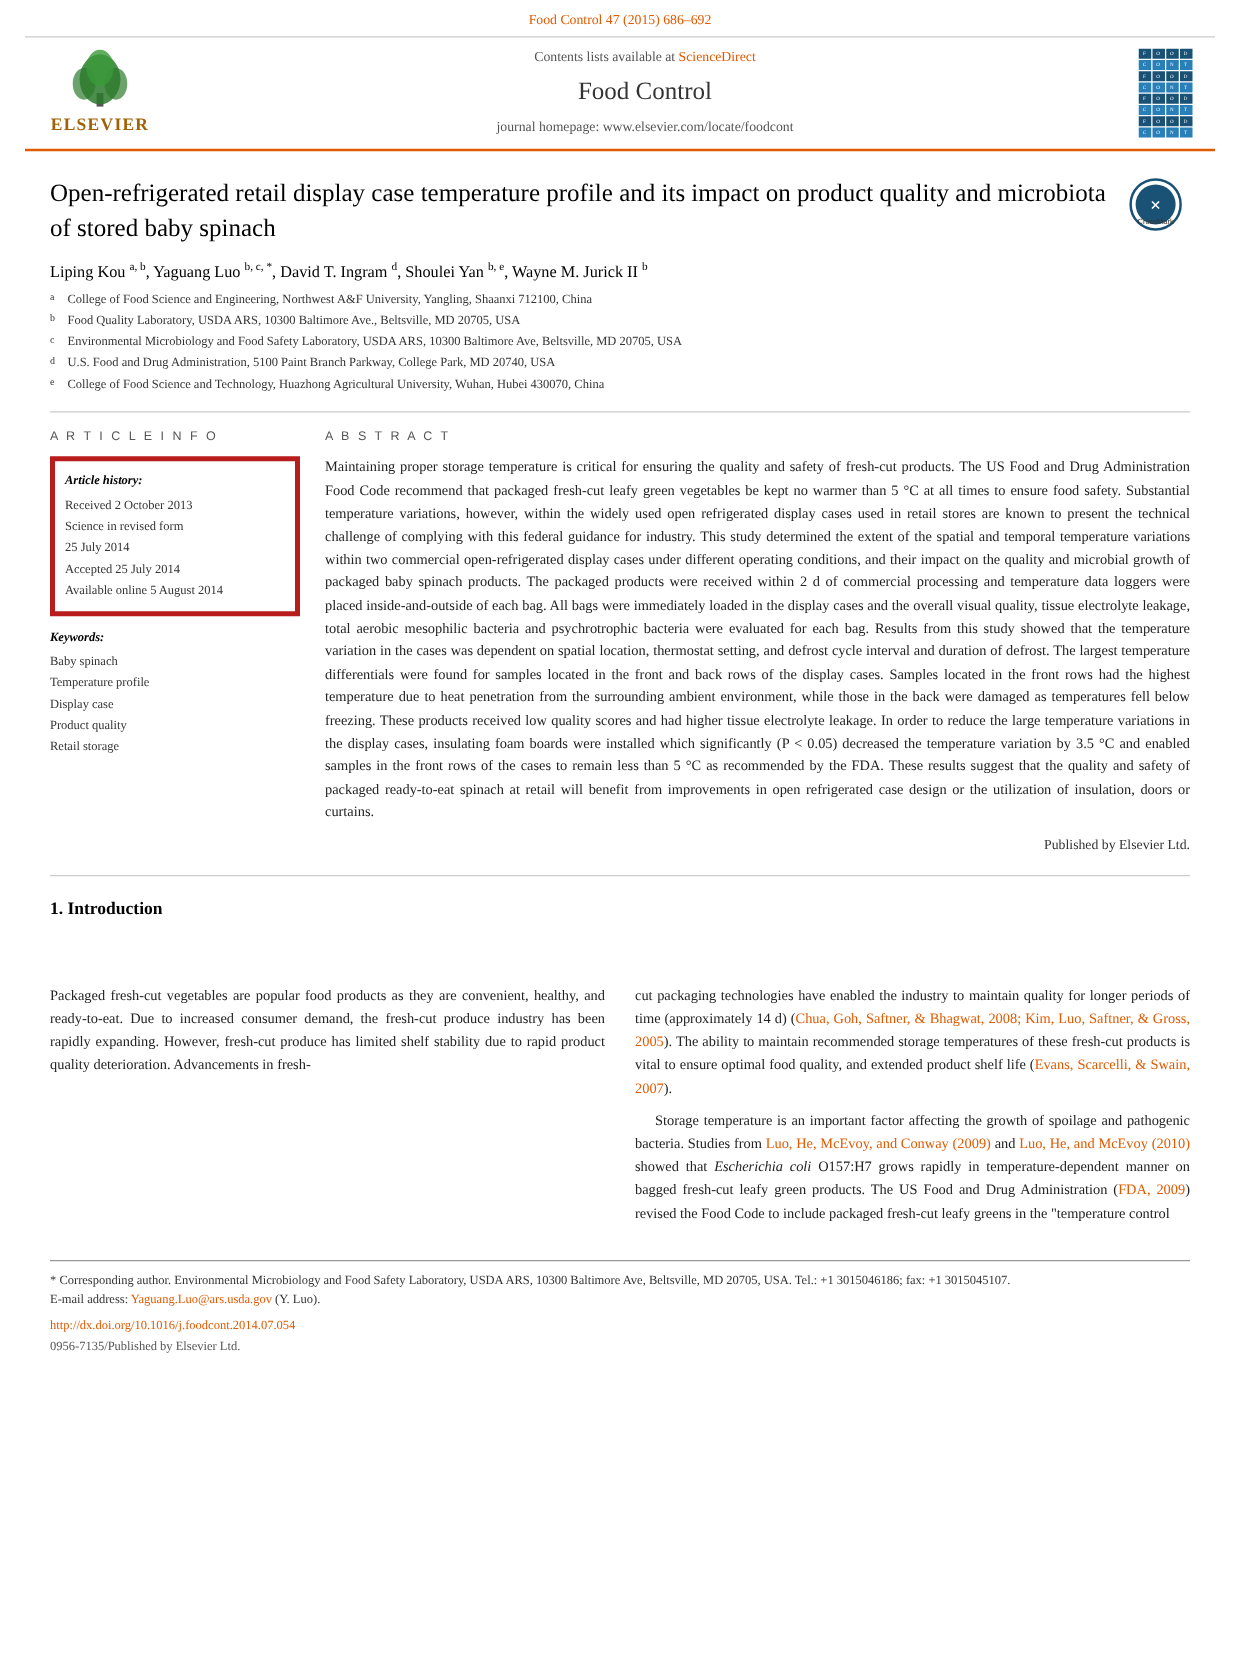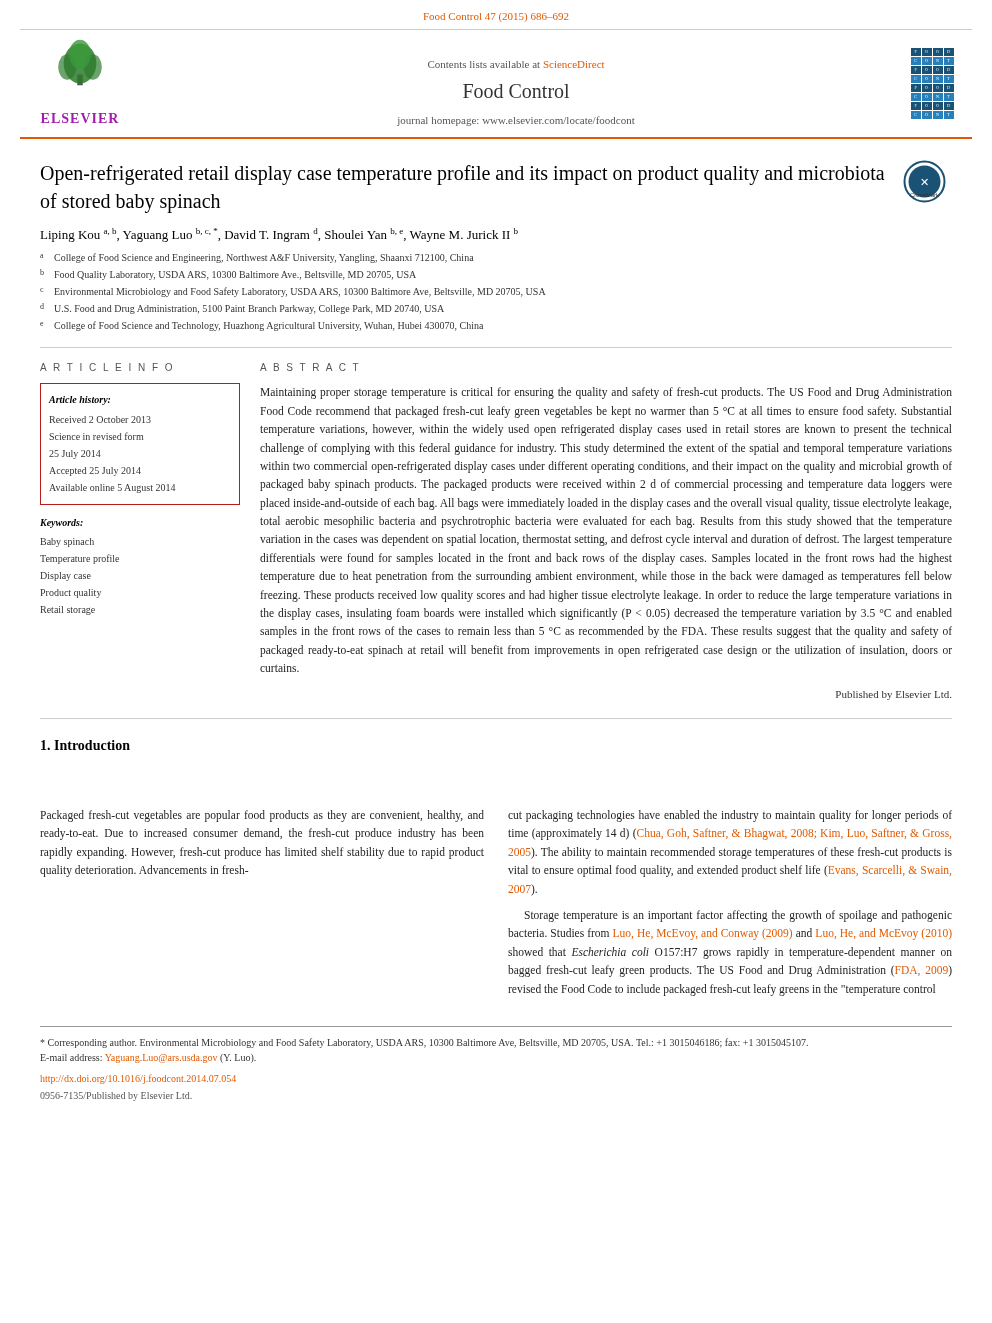--- a/index.html
+++ b/index.html
@@ -46,23 +46,23 @@
       flex-direction: column;
       align-items: center;
     }
     .elsevier-tree {
       width: 60px;
       height: 50px;
     }
     .elsevier-text {
       font-size: 14px;
       font-weight: bold;
-      color: #a21caf;
+      color: #a16207;
       letter-spacing: 1px;
-      margin-top: 20px;
+      margin-top: 2px;
     }
     .journal-header-center {
       flex: 1;
       display: flex;
       flex-direction: column;
       align-items: center;
       justify-content: flex-end;
     }
     .science-direct-line {
       font-size: 11px;
@@ -188,21 +188,21 @@
     .section-heading {
       font-size: 10px;
       letter-spacing: 2px;
       color: #555;
       font-family: Arial, sans-serif;
       margin-bottom: 8px;
       font-weight: normal;
       text-transform: uppercase;
     }
     .article-info-box {
-      border: 1px solid #b91c1c;
+      border: 4px solid #b91c1c;
       padding: 8px;
       font-size: 10.5px;
     }
     .info-label {
       font-style: italic;
       font-weight: bold;
       font-size: 10px;
       margin-bottom: 4px;
     }
     .info-dates {

